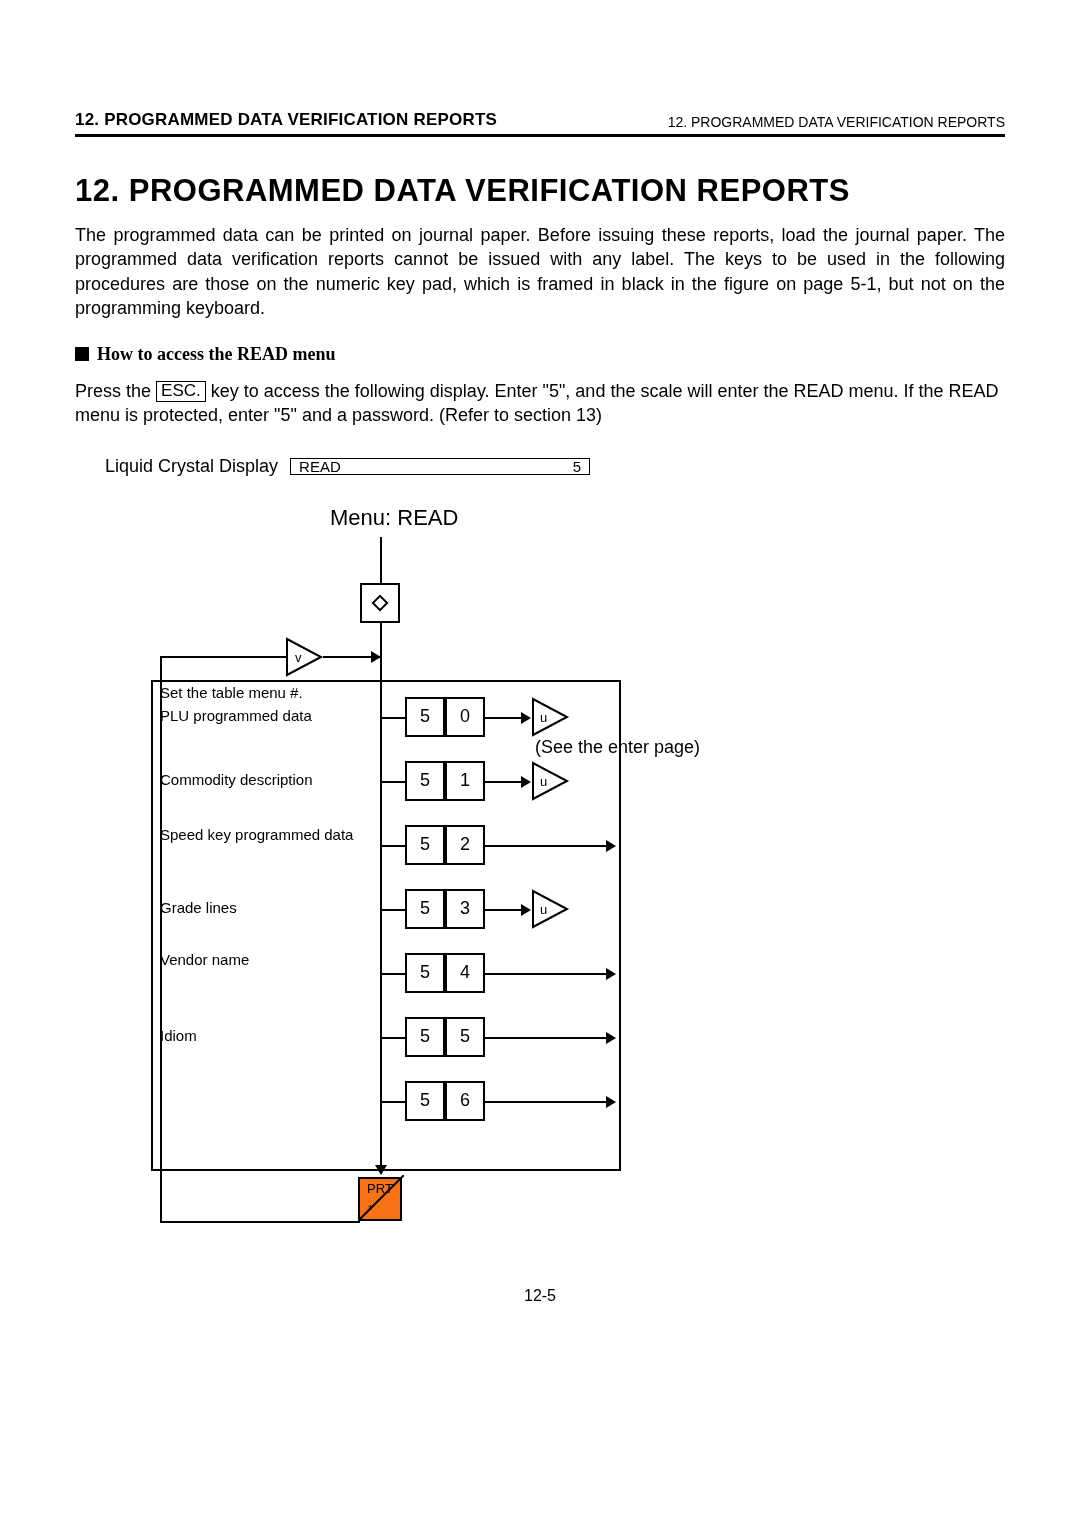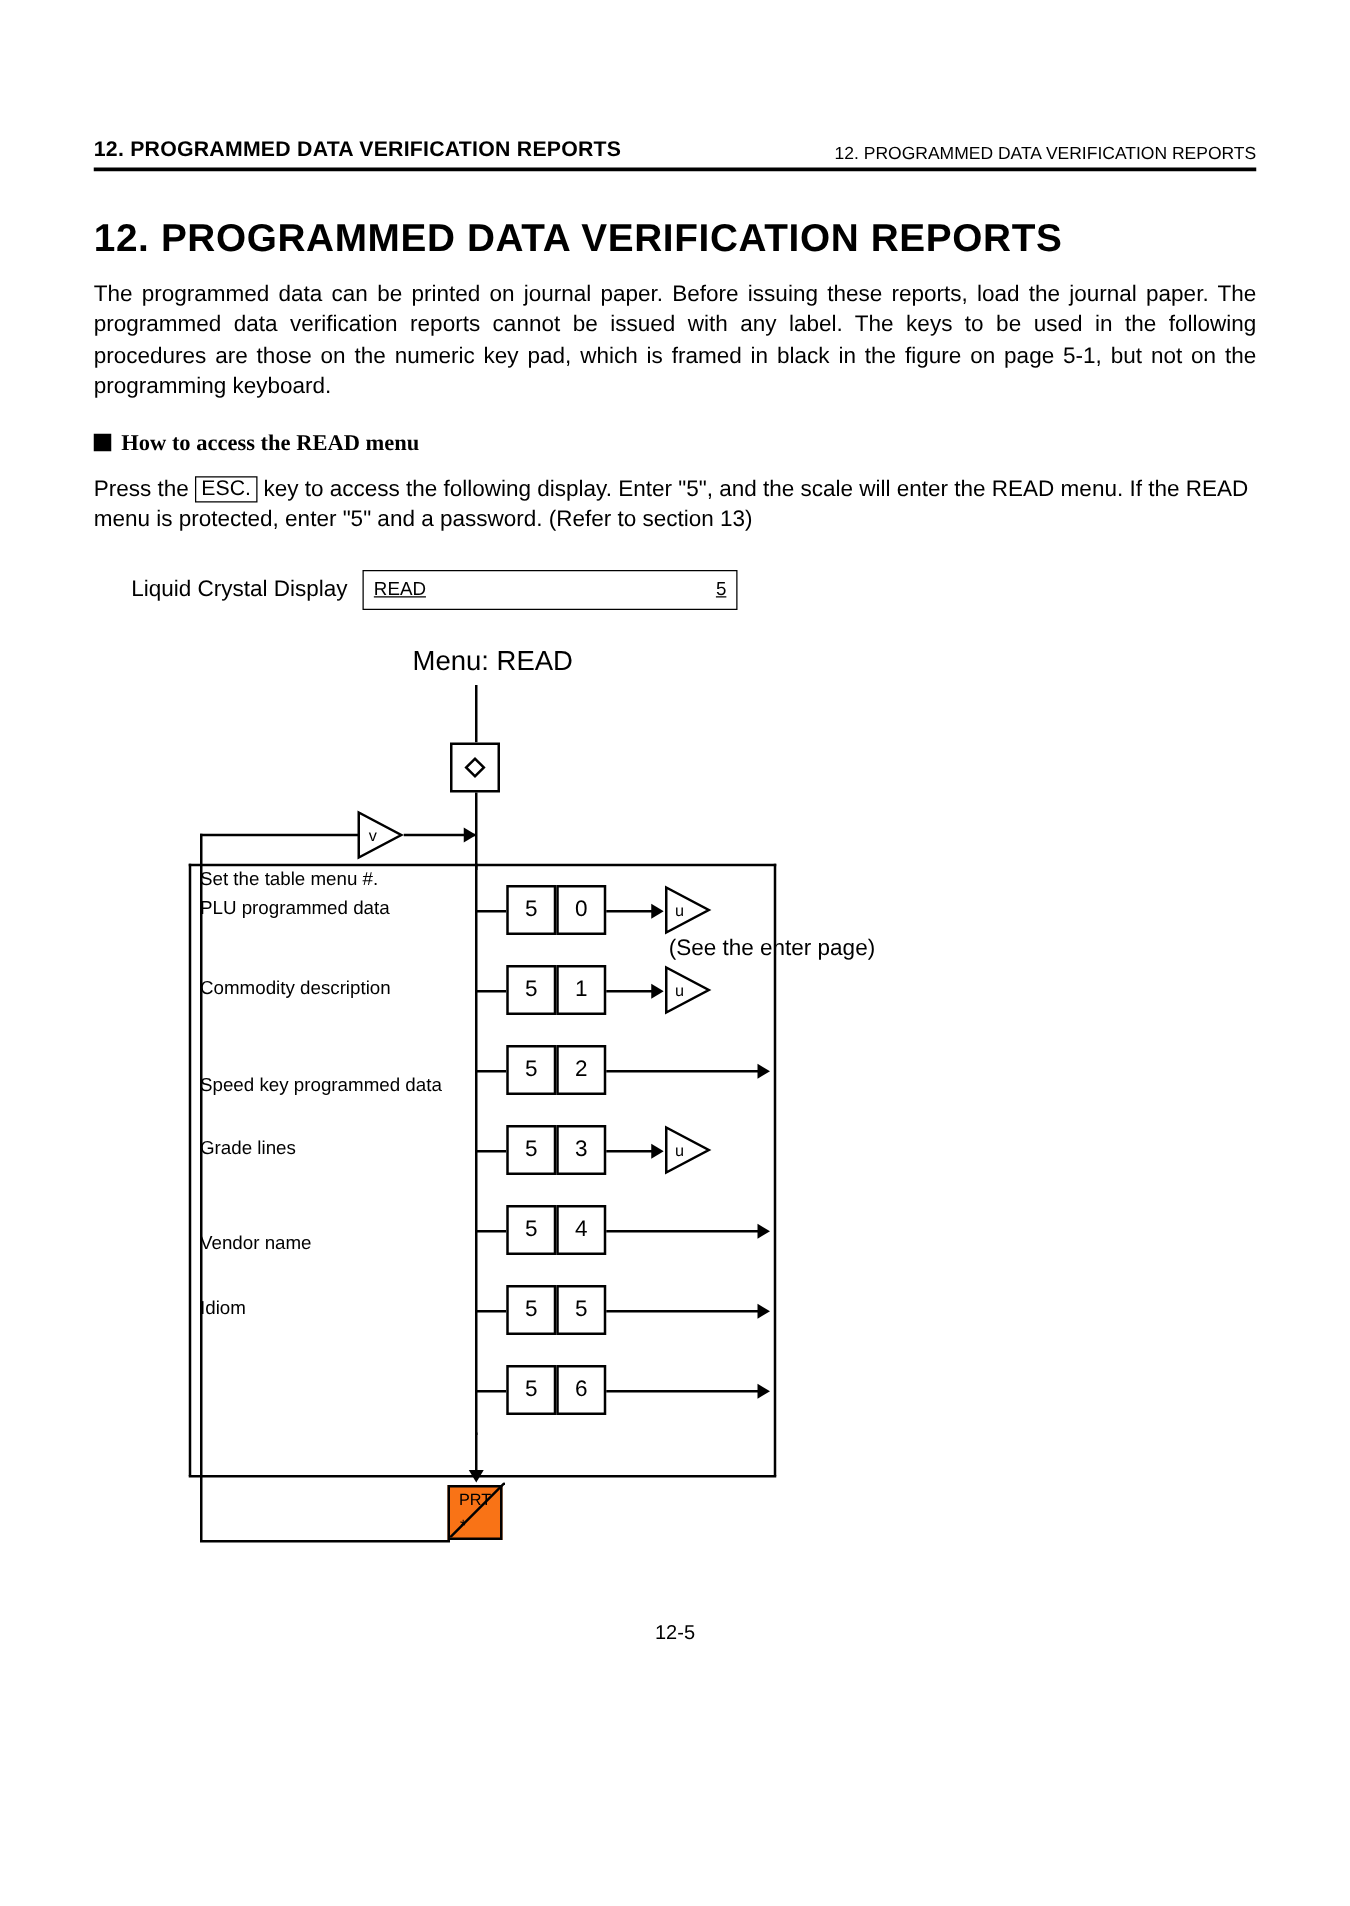--- a/index.html
+++ b/index.html
@@ -72,27 +72,26 @@
   .lcd-row {
     display: flex;
     align-items: center;
     margin: 0 0 28px 30px;
     font-size: 18px;
   }
   .lcd-label { margin-right: 12px; }
   .lcd-box {
     border: 1px solid #000;
     width: 300px;
-    height: 32px;
+    height: 17px;
     display: flex;
     justify-content: space-between;
     align-items: center;
     padding: 0 8px;
     font-size: 15px;
-    text-decoration: underline;
   }
   .menu-title {
     font-size: 22px;
     font-weight: normal;
     text-align: left;
     margin: 0 0 6px 255px;
   }
   .diagram {
     position: relative;
     width: 860px;
@@ -255,41 +254,41 @@
     <div class="kbox" style="left:340px; top:224px;">1</div>
     <div class="hline" style="left:380px; top:244px; width:40px;"></div>
     <div class="arrow-r" style="left:416px; top:239px;"></div>
     <div class="tri" style="left:426px; top:224px;">
       <svg width="40" height="40">
           <polygon points="2,2 2,38 36,20" fill="#fff" stroke="#000" stroke-width="2"></polygon>
           <text x="9" y="25" font-size="13">u</text>
         </svg>
     </div>
 
-    <div class="lbl" style="left:55px; top:312px;">Speed key programmed data</div>
+    <div class="lbl" style="left:55px; top:289px;">Speed key programmed data</div>
     <div class="hline" style="left:275px; top:308px; width:25px;"></div>
     <div class="kbox" style="left:300px; top:288px;">5</div>
     <div class="kbox" style="left:340px; top:288px;">2</div>
     <div class="hline" style="left:380px; top:308px; width:125px;"></div>
     <div class="arrow-r" style="left:501px; top:303px;"></div>
 
     <div class="lbl" style="left:55px; top:362px;">Grade lines</div>
     <div class="hline" style="left:275px; top:372px; width:25px;"></div>
     <div class="kbox" style="left:300px; top:352px;">5</div>
     <div class="kbox" style="left:340px; top:352px;">3</div>
     <div class="hline" style="left:380px; top:372px; width:40px;"></div>
     <div class="arrow-r" style="left:416px; top:367px;"></div>
     <div class="tri" style="left:426px; top:352px;">
       <svg width="40" height="40">
           <polygon points="2,2 2,38 36,20" fill="#fff" stroke="#000" stroke-width="2"></polygon>
           <text x="9" y="25" font-size="13">u</text>
         </svg>
     </div>
 
-    <div class="lbl" style="left:55px; top:438px;">Vendor name</div>
+    <div class="lbl" style="left:55px; top:414px;">Vendor name</div>
     <div class="hline" style="left:275px; top:436px; width:25px;"></div>
     <div class="kbox" style="left:300px; top:416px;">5</div>
     <div class="kbox" style="left:340px; top:416px;">4</div>
     <div class="hline" style="left:380px; top:436px; width:125px;"></div>
     <div class="arrow-r" style="left:501px; top:431px;"></div>
 
     <div class="lbl" style="left:55px; top:490px;">Idiom</div>
     <div class="hline" style="left:275px; top:500px; width:25px;"></div>
     <div class="kbox" style="left:300px; top:480px;">5</div>
     <div class="kbox" style="left:340px; top:480px;">5</div>

